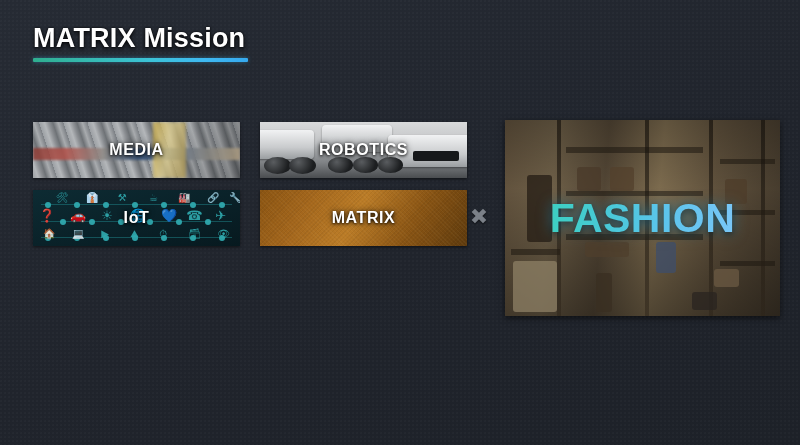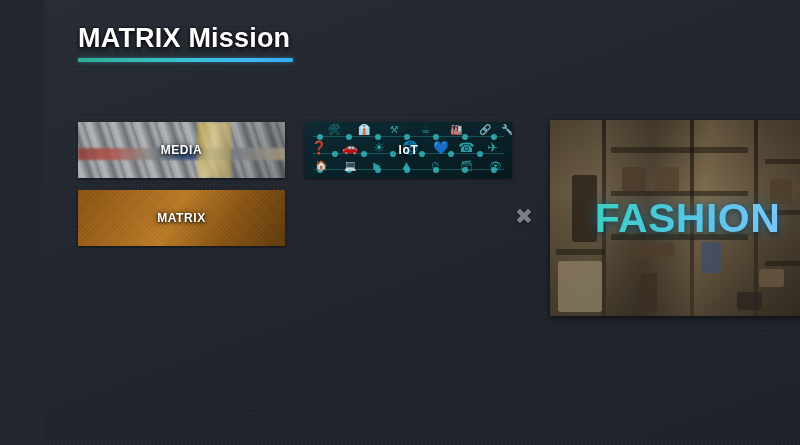--- a/index.html
+++ b/index.html
@@ -10,21 +10,20 @@
     position:relative;
   }
   
   #slide{
     position:absolute;inset:0;
     background-color:#232830;
     background-image:
       radial-gradient(circle at 1px 1px, rgba(255,255,255,0.035) 0.6px, transparent 0.9px),
       linear-gradient(160deg,#262b34 0%,#20242c 55%,#1d2128 100%);
     background-size:4px 4px, 100% 100%;
-    margin-left:45px;
   }
 
   
   #title-block{position:absolute;left:33px;top:20px;}
   #page-title{
     font-size:27px;font-weight:bold;color:#ffffff;letter-spacing:0.2px;
     text-shadow:0 2px 4px rgba(0,0,0,0.85),0 0 2px rgba(0,0,0,0.9);
     line-height:36px;white-space:nowrap;
   }
   #title-underline{
@@ -40,21 +39,21 @@
     display:grid;grid-template-columns:207px 207px;grid-template-rows:56px 56px 56px;
     column-gap:20px;row-gap:12px;
   }
   .tile{
     position:relative;overflow:hidden;
     display:flex;align-items:center;justify-content:center;
     box-shadow:0 1px 3px rgba(0,0,0,0.55);
   }
   .tile .tile-label{
     position:relative;z-index:5;
-    color:#ffffff;font-weight:bold;font-size:12px;letter-spacing:0.6px;
+    color:#ffffff;font-weight:bold;font-size:16px;letter-spacing:0.6px;
     text-shadow:0 1px 3px rgba(0,0,0,0.9),0 0 6px rgba(0,0,0,0.75);
   }
   .art{position:absolute;inset:0;z-index:1;}
 
   
   .art-media{
     background:
       linear-gradient(103deg,rgba(0,0,0,0) 62%,rgba(0,0,0,0.28) 100%),
       repeating-linear-gradient(72deg,
         #9ca0a4 0px,#b4b7ba 5px,#8e9195 9px,#6e7276 13px,#a8abae 18px,#7b7f84 23px),
@@ -219,20 +218,34 @@
     <div id="title-underline"></div>
   </div>
 
   <div id="tech-grid">
 
     <div class="tile">
       <div class="art art-media"></div>
       <span class="tile-label">MEDIA</span>
     </div>
 
+    <div class="tile">
+      <div class="art art-robotics">
+        <div class="rbody" style="left:-4%;top:14%;width:30%;height:52%;"></div>
+        <div class="rbody" style="left:30%;top:6%;width:34%;height:48%;"></div>
+        <div class="rbody" style="left:62%;top:24%;width:42%;height:56%;"></div>
+        <div class="panel" style="left:74%;top:52%;width:22%;height:18%;"></div>
+        <div class="wheel" style="left:2%;top:62%;width:13%;height:30%;"></div>
+        <div class="wheel" style="left:14%;top:62%;width:13%;height:30%;"></div>
+        <div class="wheel" style="left:33%;top:63%;width:12%;height:28%;"></div>
+        <div class="wheel" style="left:45%;top:63%;width:12%;height:28%;"></div>
+        <div class="wheel" style="left:57%;top:63%;width:12%;height:28%;"></div>
+      </div>
+      <span class="tile-label">ROBOTICS</span>
+    </div>
 
 
     <div class="tile">
       <div class="art art-iot">
         <div class="link" style="left:4%;top:25%;width:92%"></div>
         <div class="link" style="left:4%;top:55%;width:92%"></div>
         <div class="link" style="left:4%;top:84%;width:92%"></div>
         <div class="dot" style="left:6%;top:22%"></div>
           <div class="dot" style="left:20%;top:22%"></div>
         <div class="dot" style="left:34%;top:22%"></div>

